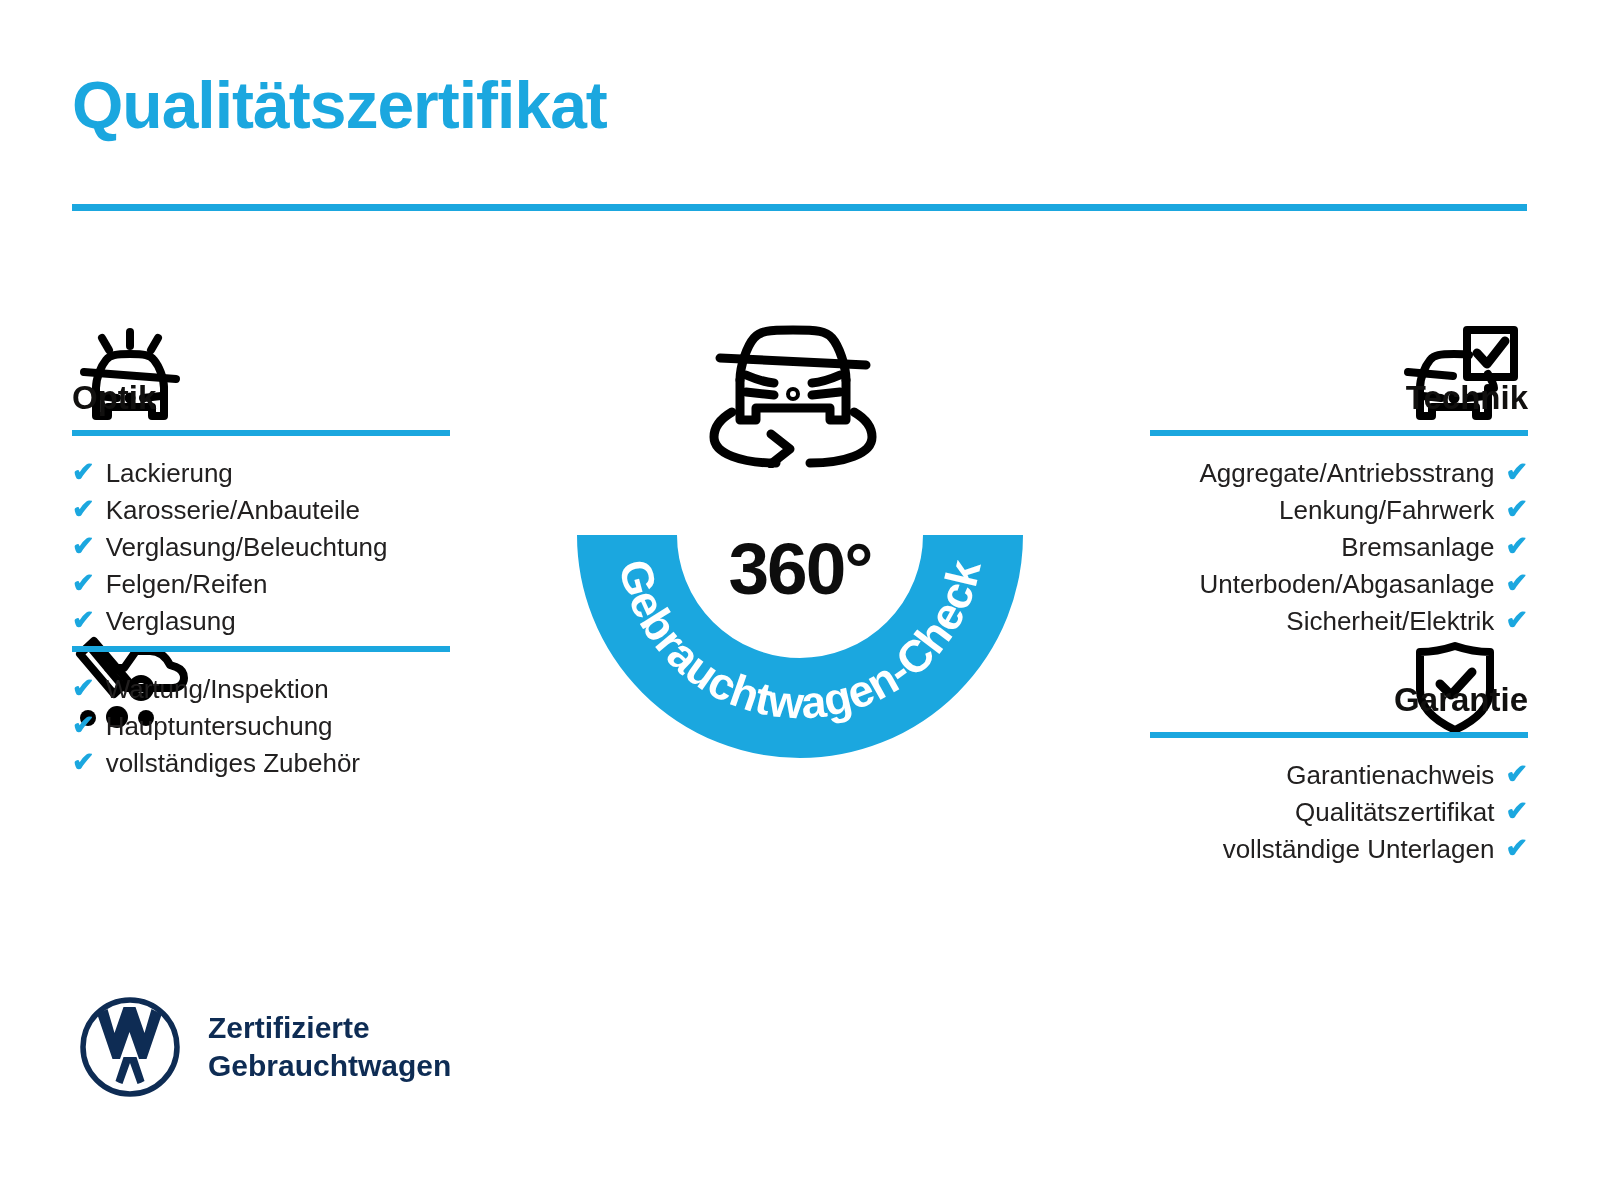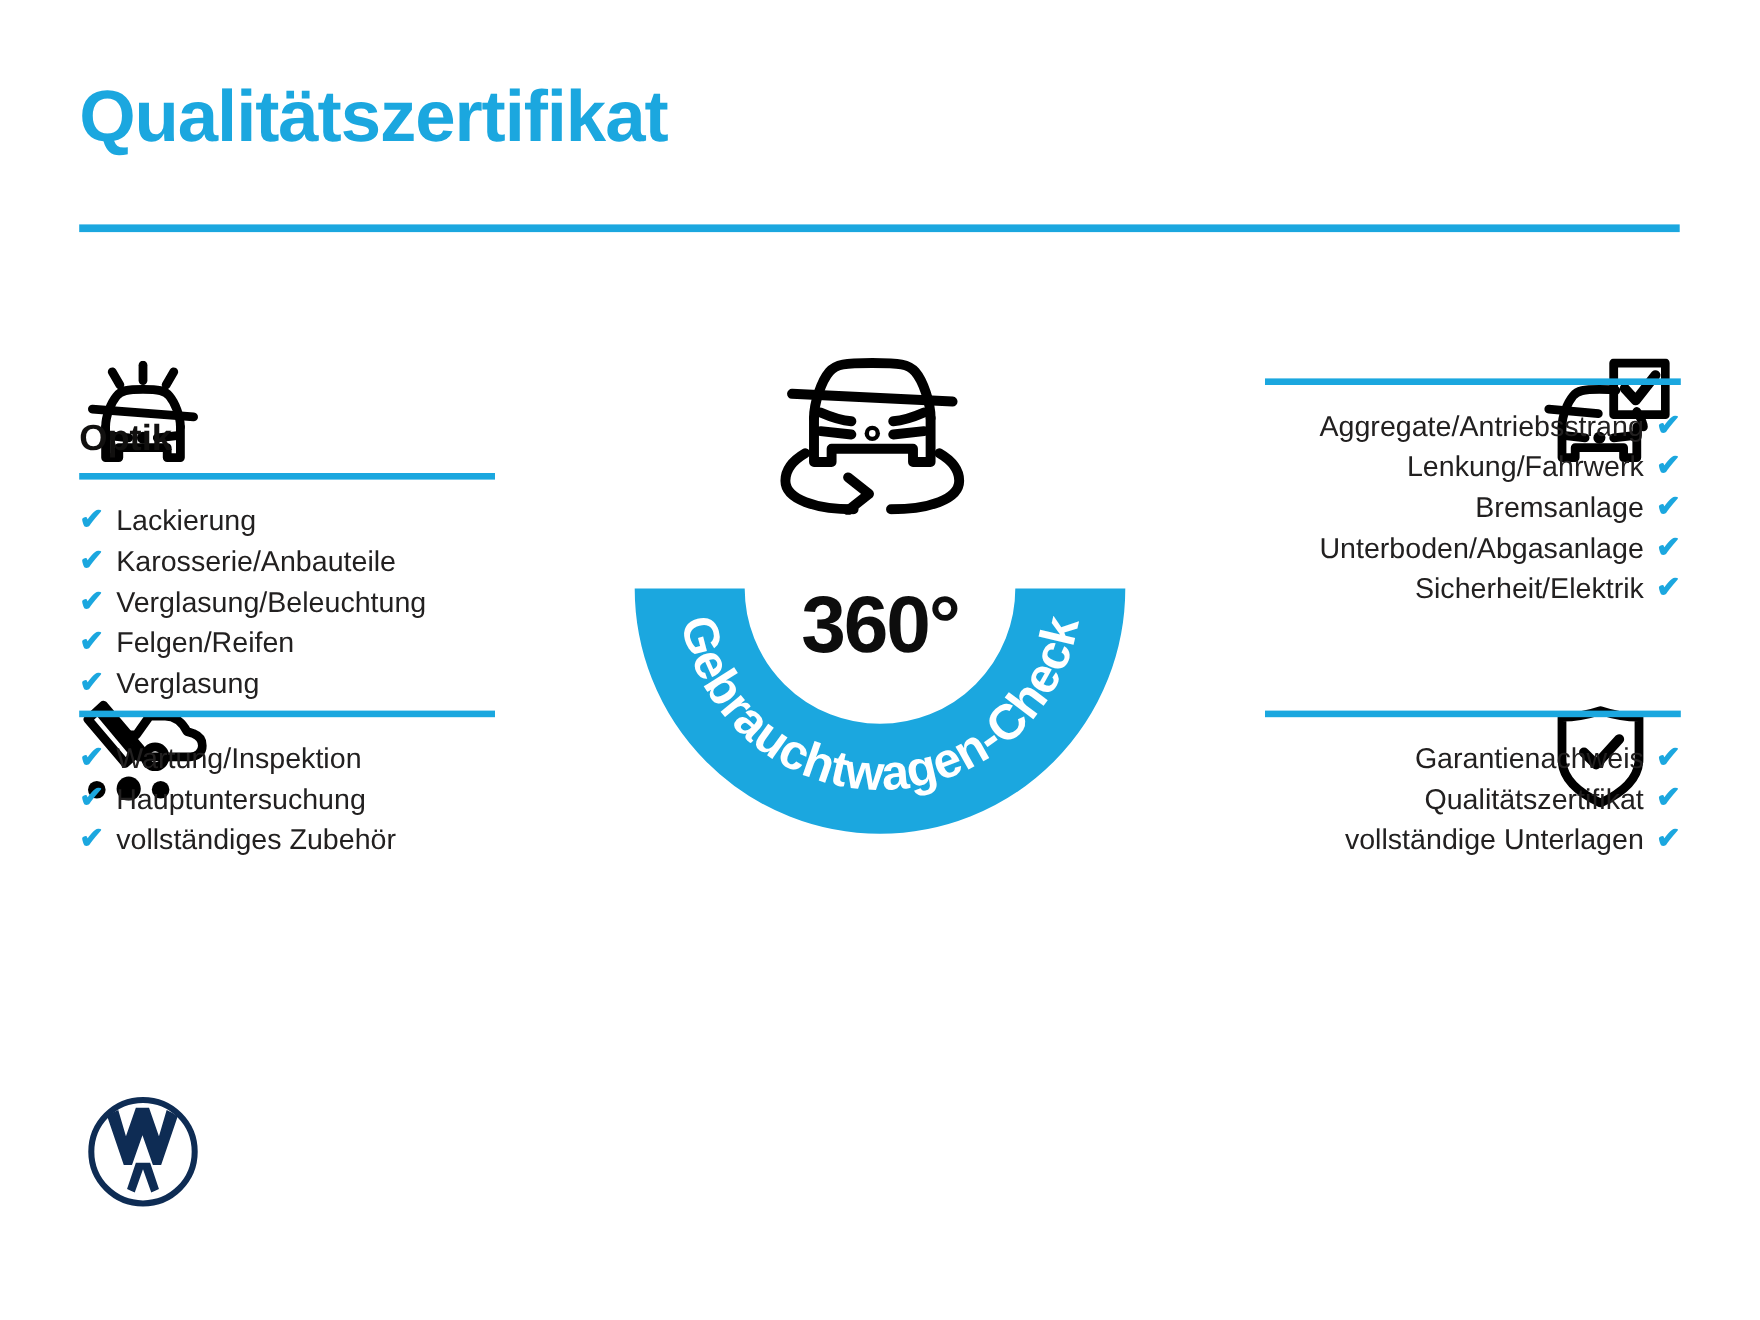--- a/index.html
+++ b/index.html
@@ -251,20 +251,23 @@
         <path d="M25 70 L43 72"></path>
         <path d="M87 70 L69 72"></path>
         <rect x="69" y="4" width="47" height="47"></rect>
         <path d="M79 27 L89 38 L107 15" stroke-width="9"></path>
       </g>
       <circle cx="56" cy="72" r="5.5" fill="#000"></circle>
     </svg>
   </div>
 
   <div class="section sec-technik">
+    <div class="sec-head right">
+      <span class="sec-title">Technik</span>
+    </div>
     <div class="sec-rule right"></div>
     <ul class="sec-list right">
       <li>
           <span>Aggregate/Antriebsstrang</span>
           <span class="chk">✔</span>
         </li>
       <li>
           <span>Lenkung/Fahrwerk</span>
           <span class="chk">✔</span>
         </li>
@@ -286,20 +289,23 @@
   <div class="q-icon ic-garantie">
     <svg width="94" height="94" viewBox="0 0 94 94">
       <g fill="none" stroke="#000" stroke-width="8" stroke-linejoin="round" stroke-linecap="round">
         <path d="M47 6 c-12 4 -24 6 -35 6 v38 c0 20 20 33 35 40 c15 -7 35 -20 35 -40 V12 c-11 0 -23 -2 -35 -6 Z"></path>
         <path d="M32 44 L43 55 L64 32" stroke-width="9"></path>
       </g>
     </svg>
   </div>
 
   <div class="section sec-garantie">
+    <div class="sec-head right">
+      <span class="sec-title">Garantie</span>
+    </div>
     <div class="sec-rule right"></div>
     <ul class="sec-list right">
       <li>
           <span>Garantienachweis</span>
           <span class="chk">✔</span>
         </li>
       <li>
           <span>Qualitätszertifikat</span>
           <span class="chk">✔</span>
         </li>
@@ -345,15 +351,19 @@
   </div>
 
   <div class="footer">
     <svg width="104" height="104" viewBox="0 0 104 104">
       <circle cx="52" cy="52" r="47" fill="none" stroke="#0e2c54" stroke-width="5.5"></circle>
       <g fill="#0e2c54">
         <path d="M52 12 l-6.5 0 l-9 26 l-7 -24 a40 40 0 0 0 -10 6 l15 44 l7.5 0 l9.5 -27 l9.5 27 l7.5 0 l15 -44 a40 40 0 0 0 -10 -6 l-7 24 l-9 -26 Z"></path>
         <path d="M52 62 l-6.5 0 l-8 24 a40 40 0 0 0 7 3 l7.5 -21 l7.5 21 a40 40 0 0 0 7 -3 l-8 -24 Z"></path>
       </g>
     </svg>
+    <div class="footer-text">
+      <div>Zertifizierte</div>
+      <div>Gebrauchtwagen</div>
+    </div>
   </div>
 
 </div>
 
 </body></html>

